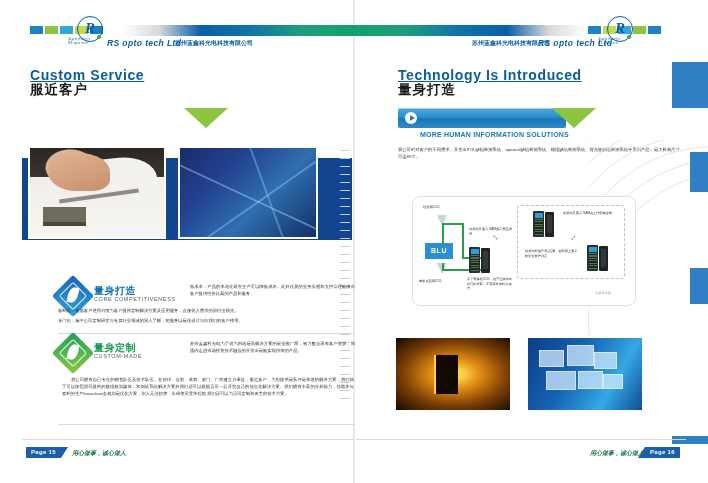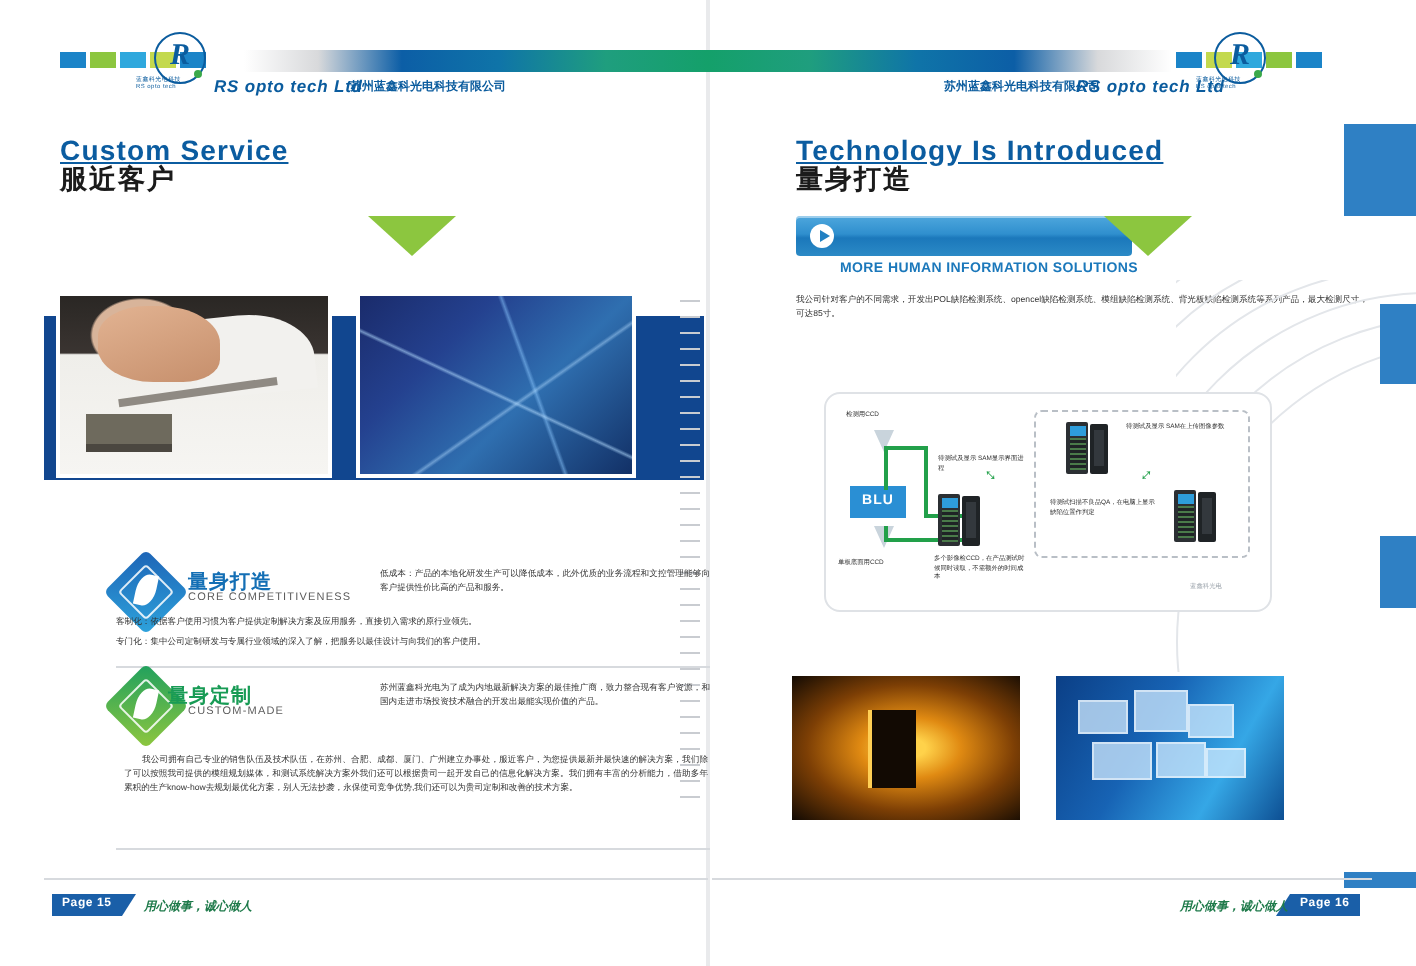--- a/index.html
+++ b/index.html
@@ -257,21 +257,21 @@
   <div class="body" style="left:190px;top:283px;width:165px">低成本：产品的本地化研发生产可以降低成本，此外优质的业务流程和文控管理能够向客户提供性价比高的产品和服务。</div>
   <div class="body" style="left:58px;top:307px;width:297px">客制化：依据客户使用习惯为客户提供定制解决方案及应用服务，直接切入需求的原行业领先。</div>
   <div class="body" style="left:58px;top:317px;width:297px">专门化：集中公司定制研发与专属行业领域的深入了解，把服务以最佳设计与向我们的客户使用。</div>
 
   <div class="hr" style="left:58px;top:333px;width:297px"></div>
 
   <div class="diamond d2" style="left:58px;top:338px">
     <i class="inner"></i>
   </div>
   <div class="dleaf" style="left:68px;top:344px;transform:rotate(12deg)"></div>
-  <div class="feat-cn green" style="left:84px;top:341px">量身定制</div>
+  <div class="feat-cn green" style="left:94px;top:341px">量身定制</div>
   <div class="feat-en" style="left:94px;top:353px">CUSTOM-MADE</div>
 
   <div class="body" style="left:190px;top:340px;width:165px">苏州蓝鑫科光电为了成为内地最新解决方案的最佳推广商，致力整合现有客户资源，和国内走进市场投资技术融合的开发出最能实现价值的产品。</div>
   <div class="body" style="left:62px;top:376px;width:292px;text-indent:9px">我公司拥有自己专业的销售队伍及技术队伍，在苏州、合肥、成都、厦门、广州建立办事处，服近客户，为您提供最新并最快速的解决方案，我们除了可以按照我司提供的模组规划媒体，和测试系统解决方案外我们还可以根据贵司一起开发自己的信息化解决方案。我们拥有丰富的分析能力，借助多年累积的生产know-how去规划最优化方案，别人无法抄袭，永保使司竞争优势,我们还可以为贵司定制和改善的技术方案。</div>
 
   <div class="hr" style="left:58px;top:424px;width:297px"></div>
 
   <div class="eyebrow" style="left:398px;top:67px">Technology Is Introduced</div>
   <div class="h-cn" style="left:398px;top:81px">量身打造</div>
 

